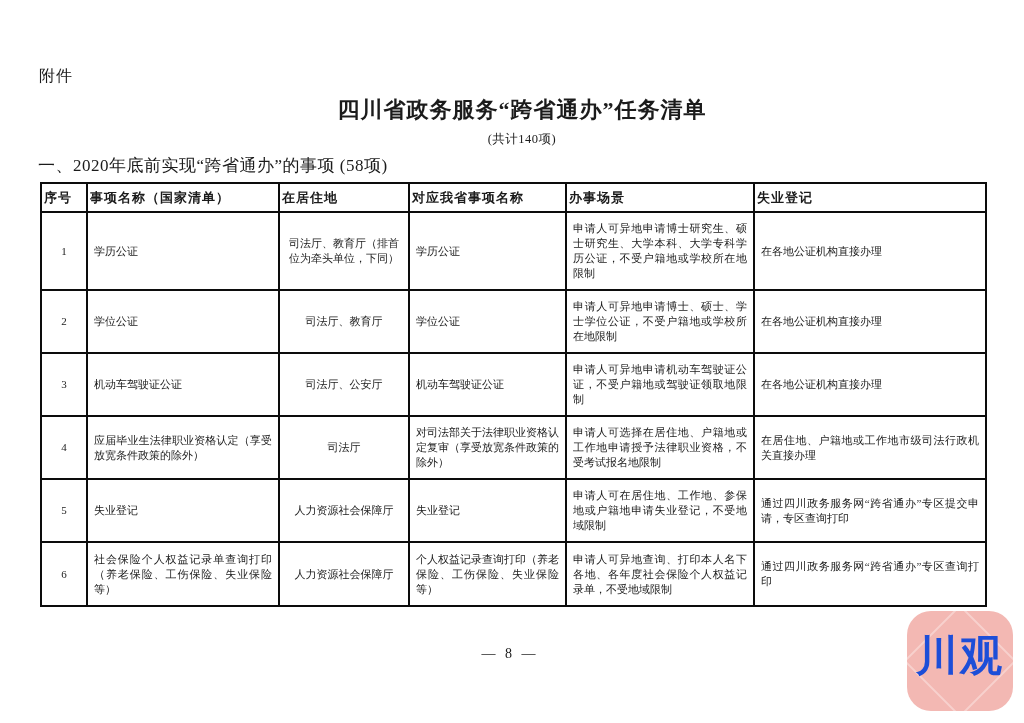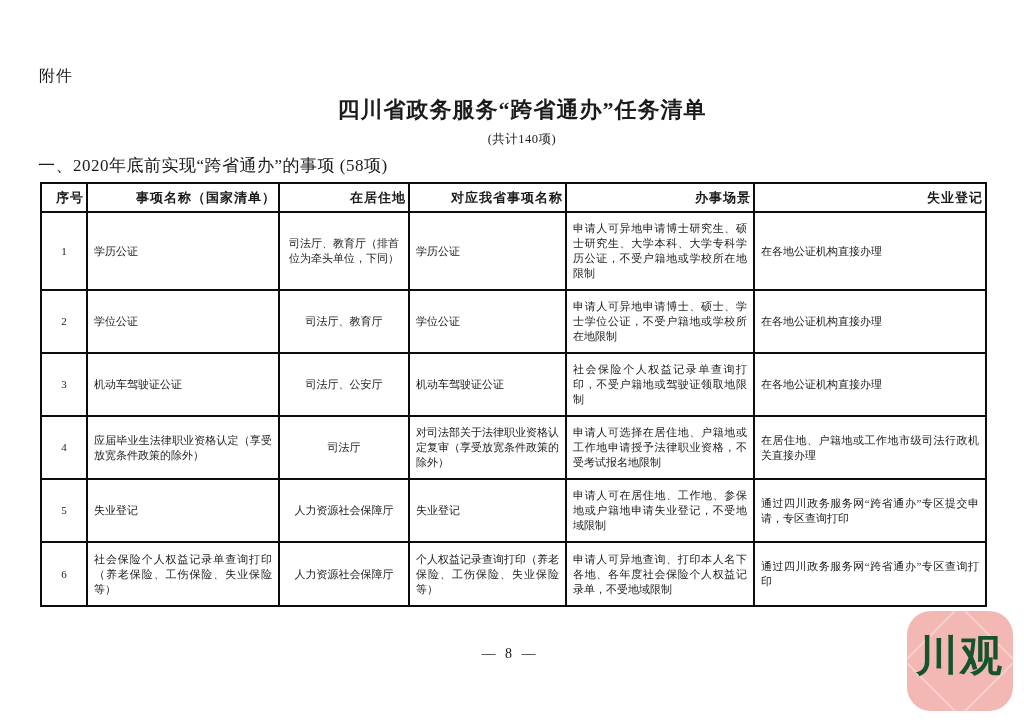--- a/index.html
+++ b/index.html
@@ -62,21 +62,21 @@
     border: 2px solid #0c0c0c;
     vertical-align: middle;
     padding: 8px 6px;
     overflow: hidden;
     word-break: break-all;
   }
   table.tasks-table th {
     font-family: "Liberation Sans", "DejaVu Sans", sans-serif;
     font-size: 13px;
     font-weight: bold;
-    text-align: right;
+    text-align: left;
     padding: 2px 2px;
     letter-spacing: 1px;
   }
   tr.header-row   { height: 29px; }
   tr.row-0 { height: 74px; }
   tr.row-1 { height: 60px; }
   tr.row-2 { height: 61px; }
   tr.row-3 { height: 60px; }
   tr.row-4 { height: 60px; }
   tr.row-5 { height: 64px; }
@@ -171,21 +171,21 @@
       <td class="col-unit">司法厅、教育厅</td>
       <td class="col-province">学位公证</td>
       <td class="col-scenario">申请人可异地申请博士、硕士、学士学位公证，不受户籍地或学校所在地限制</td>
       <td class="col-method">在各地公证机构直接办理</td>
     </tr>
     <tr class="row-2">
       <td class="col-index">3</td>
       <td class="col-name">机动车驾驶证公证</td>
       <td class="col-unit">司法厅、公安厅</td>
       <td class="col-province">机动车驾驶证公证</td>
-      <td class="col-scenario">社会保险个人权益记录单查询打印，不受户籍地或驾驶证领取地限制</td>
+      <td class="col-scenario">申请人可异地申请机动车驾驶证公证，不受户籍地或驾驶证领取地限制</td>
       <td class="col-method">在各地公证机构直接办理</td>
     </tr>
     <tr class="row-3">
       <td class="col-index">4</td>
       <td class="col-name">应届毕业生法律职业资格认定（享受放宽条件政策的除外）</td>
       <td class="col-unit">司法厅</td>
       <td class="col-province">对司法部关于法律职业资格认定复审（享受放宽条件政策的除外）</td>
       <td class="col-scenario">申请人可选择在居住地、户籍地或工作地申请授予法律职业资格，不受考试报名地限制</td>
       <td class="col-method">在居住地、户籍地或工作地市级司法行政机关直接办理</td>
     </tr>
@@ -203,16 +203,16 @@
       <td class="col-unit">人力资源社会保障厅</td>
       <td class="col-province">个人权益记录查询打印（养老保险、工伤保险、失业保险等）</td>
       <td class="col-scenario">申请人可异地查询、打印本人名下各地、各年度社会保险个人权益记录单，不受地域限制</td>
       <td class="col-method">通过四川政务服务网“跨省通办”专区查询打印</td>
     </tr>
   </tbody>
 </table>
 
 <div class="page-number">— 8 —</div>
 
-<div class="watermark" style="background: rgb(243, 184, 179); color: #14532d;">
+<div class="watermark" style="background: rgb(243, 184, 179); color: #1d4ed8;">
   <div class="diamond"></div>
   <div class="wm-text">川观</div>
 </div>
 
 </body></html>

